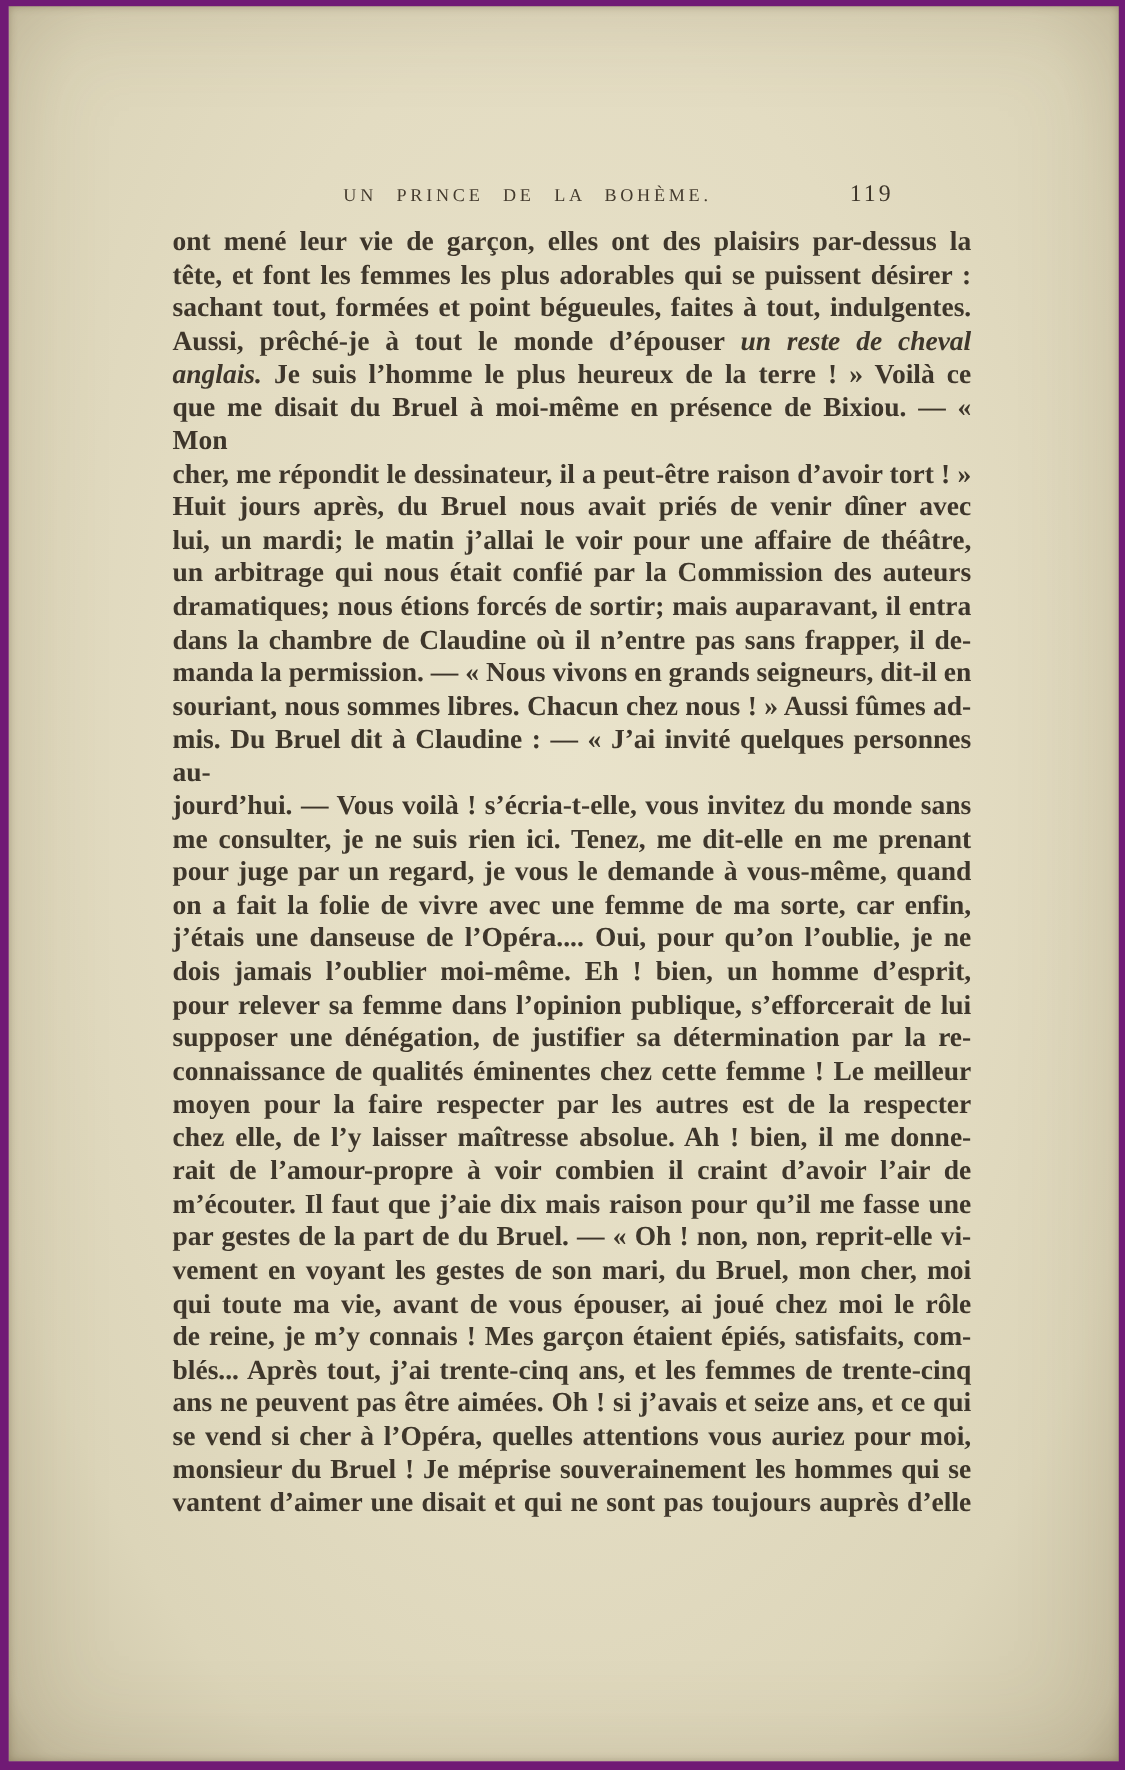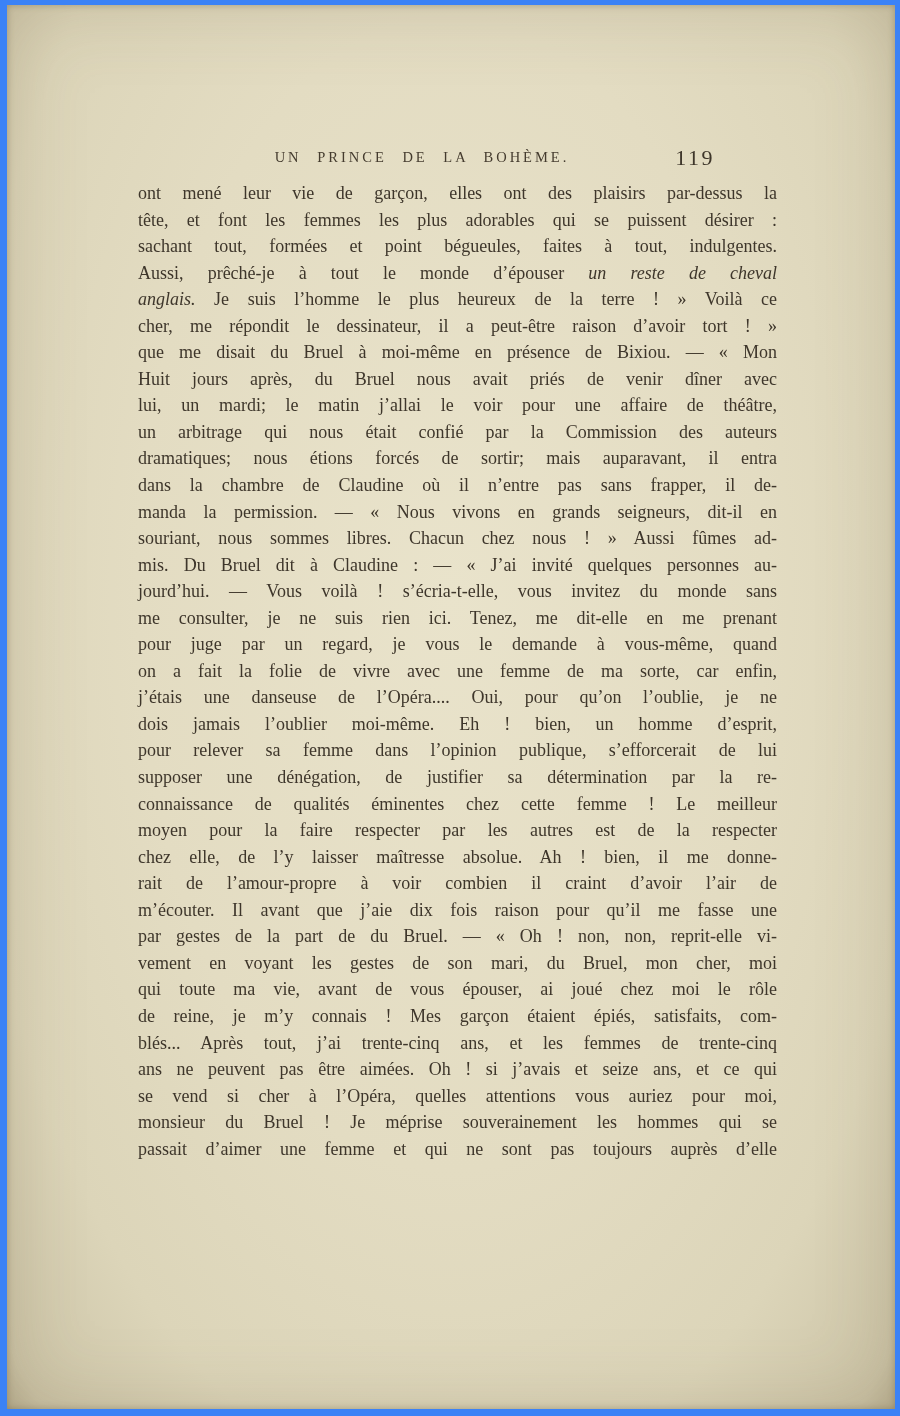--- a/index.html
+++ b/index.html
@@ -5,21 +5,21 @@
   html, body { margin: 0; padding: 0; }
   body {
     width: 900px; height: 1416px;
     background: #7e755c;
     font-family: "Liberation Serif", serif;
     overflow: hidden;
   }
   .scan {
     position: relative;
     width: 900px; height: 1416px;
-    background: #3b82f6;
+    background: #701a75;
   }
   .page {
     position: absolute;
     left: 7px; top: 5px; right: 5px; bottom: 7px;
     background: radial-gradient(ellipse at 50% 42%,
       #e9e3cb 0%, #e3dcc2 50%, #dcd5b9 78%, #cdc5a8 96%, #bdb496 100%);
     box-shadow:
       inset 0 0 80px rgba(112, 97, 62, 0.22),
       inset 0 0 7px  rgba(95, 82, 52, 0.40);
   }
@@ -33,30 +33,31 @@
     left: 0; right: 70px; top: 2px;
     text-align: center;
     font-size: 14.5px;
     letter-spacing: 3px;
     word-spacing: 9px;
     color: #443b2e;
   }
   .page-number {
     position: absolute;
     right: 62px; top: -2px;
-    font-size: 22px;
+    font-size: 19px;
     letter-spacing: 2.5px;
     color: #3e362a;
   }
   .text-block {
     position: absolute;
     top: 175px; left: 131px; width: 639px;
-    font-size: 18px;
+    font-size: 22px;
     line-height: 26.55px;
     color: #3e362b;
+    font-weight: bold;
   }
   .line {
     text-align: justify;
     text-align-last: justify;
     white-space: normal;
   }
   .em { font-style: italic; }
 </style>
 </head>
 <body>
@@ -66,47 +67,47 @@
     <div class="header">
       <div class="header-title">UN PRINCE DE LA BOHÈME.</div>
       <div class="page-number">119</div>
     </div>
     <div class="text-block">
         <div class="line"><span>ont mené leur vie de garçon, elles ont des plaisirs par-dessus la</span></div>
         <div class="line"><span>tête, et font les femmes les plus adorables qui se puissent désirer :</span></div>
         <div class="line"><span>sachant tout, formées et point bégueules, faites à tout, indulgentes.</span></div>
         <div class="line"><span>Aussi, prêché-je à tout le monde d’épouser </span><span class="em">un reste de cheval</span></div>
         <div class="line"><span class="em">anglais.</span><span> Je suis l’homme le plus heureux de la terre ! » Voilà ce</span></div>
+        <div class="line"><span>que me disait du Bruel à moi-même en présence de Bixiou. — « Mon</span></div>
         <div class="line"><span>cher, me répondit le dessinateur, il a peut-être raison d’avoir tort ! »</span></div>
-        <div class="line"><span>que me disait du Bruel à moi-même en présence de Bixiou. — « Mon</span></div>
         <div class="line"><span>Huit jours après, du Bruel nous avait priés de venir dîner avec</span></div>
         <div class="line"><span>lui, un mardi; le matin j’allai le voir pour une affaire de théâtre,</span></div>
         <div class="line"><span>un arbitrage qui nous était confié par la Commission des auteurs</span></div>
         <div class="line"><span>dramatiques; nous étions forcés de sortir; mais auparavant, il entra</span></div>
         <div class="line"><span>dans la chambre de Claudine où il n’entre pas sans frapper, il de-</span></div>
         <div class="line"><span>manda la permission. — « Nous vivons en grands seigneurs, dit-il en</span></div>
         <div class="line"><span>souriant, nous sommes libres. Chacun chez nous ! » Aussi fûmes ad-</span></div>
         <div class="line"><span>mis. Du Bruel dit à Claudine : — « J’ai invité quelques personnes au-</span></div>
         <div class="line"><span>jourd’hui. — Vous voilà ! s’écria-t-elle, vous invitez du monde sans</span></div>
         <div class="line"><span>me consulter, je ne suis rien ici. Tenez, me dit-elle en me prenant</span></div>
         <div class="line"><span>pour juge par un regard, je vous le demande à vous-même, quand</span></div>
         <div class="line"><span>on a fait la folie de vivre avec une femme de ma sorte, car enfin,</span></div>
         <div class="line"><span>j’étais une danseuse de l’Opéra.... Oui, pour qu’on l’oublie, je ne</span></div>
         <div class="line"><span>dois jamais l’oublier moi-même. Eh ! bien, un homme d’esprit,</span></div>
         <div class="line"><span>pour relever sa femme dans l’opinion publique, s’efforcerait de lui</span></div>
         <div class="line"><span>supposer une dénégation, de justifier sa détermination par la re-</span></div>
         <div class="line"><span>connaissance de qualités éminentes chez cette femme ! Le meilleur</span></div>
         <div class="line"><span>moyen pour la faire respecter par les autres est de la respecter</span></div>
         <div class="line"><span>chez elle, de l’y laisser maîtresse absolue. Ah ! bien, il me donne-</span></div>
         <div class="line"><span>rait de l’amour-propre à voir combien il craint d’avoir l’air de</span></div>
-        <div class="line"><span>m’écouter. Il avant que j’aie dix fois raison pour qu’il me fasse une</span></div>
+        <div class="line"><span>m’écouter. Il faut que j’aie dix mais raison pour qu’il me fasse une</span></div>
         <div class="line"><span>par gestes de la part de du Bruel. — « Oh ! non, non, reprit-elle vi-</span></div>
         <div class="line"><span>vement en voyant les gestes de son mari, du Bruel, mon cher, moi</span></div>
         <div class="line"><span>qui toute ma vie, avant de vous épouser, ai joué chez moi le rôle</span></div>
         <div class="line"><span>de reine, je m’y connais ! Mes garçon étaient épiés, satisfaits, com-</span></div>
         <div class="line"><span>blés... Après tout, j’ai trente-cinq ans, et les femmes de trente-cinq</span></div>
         <div class="line"><span>ans ne peuvent pas être aimées. Oh ! si j’avais et seize ans, et ce qui</span></div>
         <div class="line"><span>se vend si cher à l’Opéra, quelles attentions vous auriez pour moi,</span></div>
         <div class="line"><span>monsieur du Bruel ! Je méprise souverainement les hommes qui se</span></div>
-        <div class="line"><span>passait d’aimer une femme et qui ne sont pas toujours auprès d’elle</span></div>
+        <div class="line"><span>vantent d’aimer une disait et qui ne sont pas toujours auprès d’elle</span></div>
       </div>
   </div>
 </div>
 
 </body></html>

